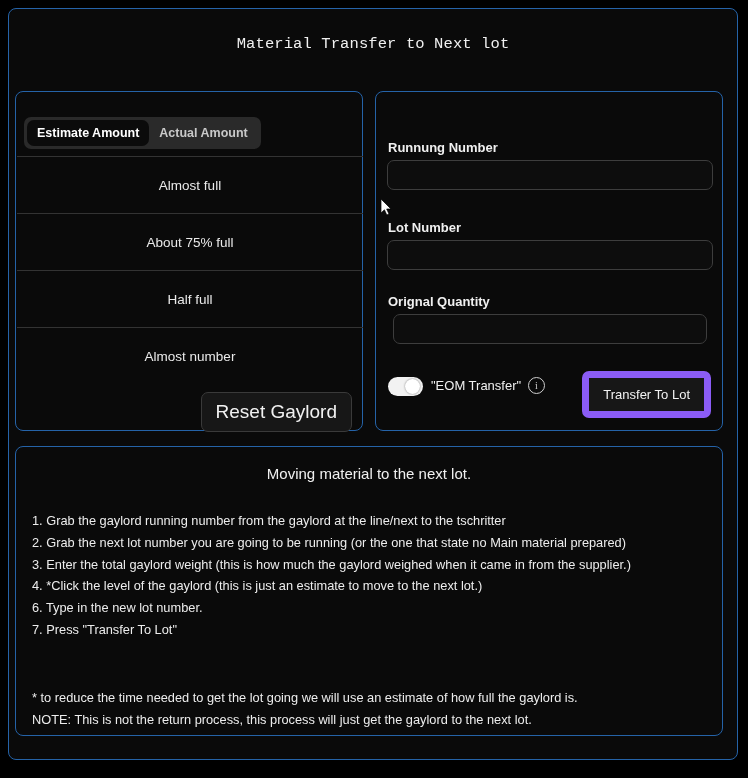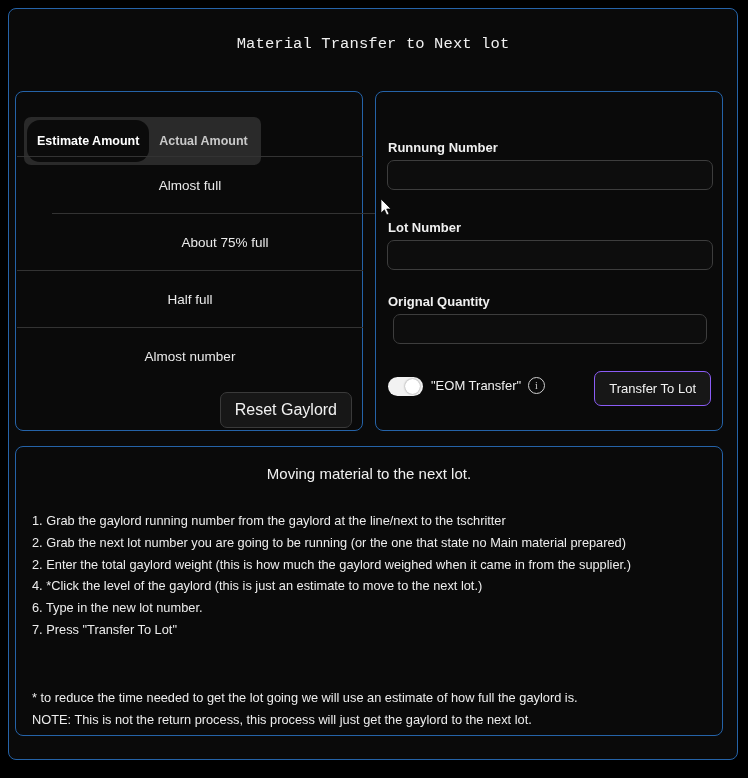--- a/index.html
+++ b/index.html
@@ -55,22 +55,22 @@
     left: 8px;
     top: 25px;
     display: flex;
     background: #2a2a2a;
     border-radius: 7px;
     padding: 3px;
   }
   .toggle-btn {
     font-size: 12.5px;
     font-weight: bold;
-    padding: 14px 10px;
-    border-radius: 13px;
+    padding: 6px 10px;
+    border-radius: 7px;
     color: #c9c9c9;
     cursor: pointer;
     white-space: nowrap;
   }
   .toggle-btn.active {
     background: #0b0b0b;
     color: #ffffff;
   }
 
   .level-row {
@@ -81,33 +81,33 @@
     border-top: 1px solid #333333;
     display: flex;
     align-items: center;
     justify-content: center;
     font-size: 13.5px;
     color: #eaeaea;
     cursor: pointer;
     box-sizing: border-box;
   }
   #level-0 { top: 64px; text-align: center; }
-  #level-1 { top: 121px; margin-left: 35px; }
+  #level-1 { top: 121px; }
   #level-2 { top: 178px; }
   #level-3 { top: 235px; }
 
   #reset-gaylord-button {
     position: absolute;
     right: 10px;
     top: 300px;
     background: #171717;
     border: 1px solid #3a3a3a;
     border-radius: 7px;
     padding: 8px 14px;
-    font-size: 16px;
+    font-size: 19px;
     color: #f2f2f2;
     cursor: pointer;
   }
 
   
   #right-panel {
     left: 366px;
     top: 82px;
     width: 348px;
     height: 340px;
@@ -185,21 +185,21 @@
     text-align: center;
     font-family: "Liberation Serif", serif;
     cursor: pointer;
   }
 
   #transfer-to-lot-button {
     position: absolute;
     right: 11px;
     top: 279px;
     background: #171717;
-    border: 1px solid #8b5cf6;
+    border: 7px solid #8b5cf6;
     border-radius: 7px;
     padding: 9px 14px;
     font-size: 13px;
     color: #f2f2f2;
     cursor: pointer;
   }
 
   
   #instructions-panel {
     left: 6px;
@@ -283,21 +283,21 @@
 
     <div id="transfer-to-lot-button">Transfer To Lot</div>
   </div>
 
   <div id="instructions-panel" class="panel">
     <div id="instructions-title">Moving material to the next lot.</div>
 
     <ul id="instructions-list">
       <li>1. Grab the gaylord running number from the gaylord at the line/next to the tschritter</li>
       <li>2. Grab the next lot number you are going to be running (or the one that state no Main material prepared)</li>
-      <li>2. Enter the total gaylord weight (this is how much the gaylord weighed when it came in from the supplier.)</li>
+      <li>3. Enter the total gaylord weight (this is how much the gaylord weighed when it came in from the supplier.)</li>
       <li>4. *Click the level of the gaylord (this is just an estimate to move to the next lot.)</li>
       <li>6. Type in the new lot number.</li>
       <li>7. Press "Transfer To Lot"</li>
     </ul>
 
     <div class="note-line" id="note-1">* to reduce the time needed to get the lot going we will use an estimate of how full the gaylord is.</div>
     <div class="note-line" id="note-2">NOTE: This is not the return process, this process will just get the gaylord to the next lot.</div>
   </div>
 
   <svg id="mouse-cursor" viewBox="0 0 12 18">

